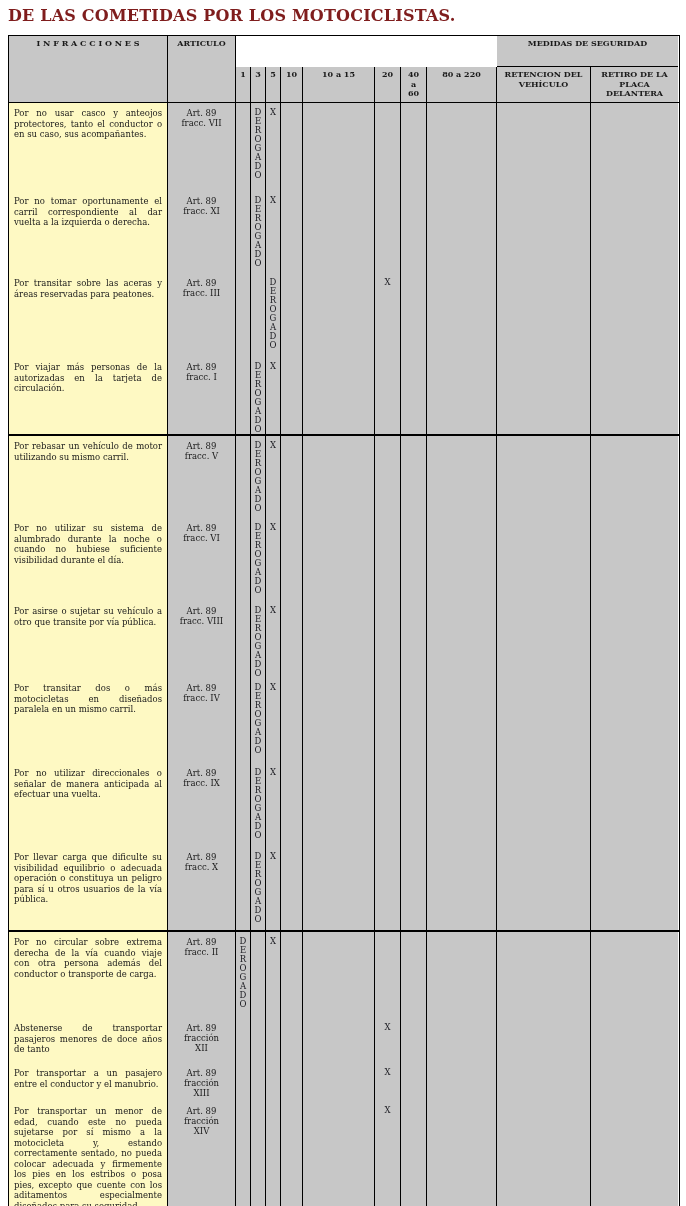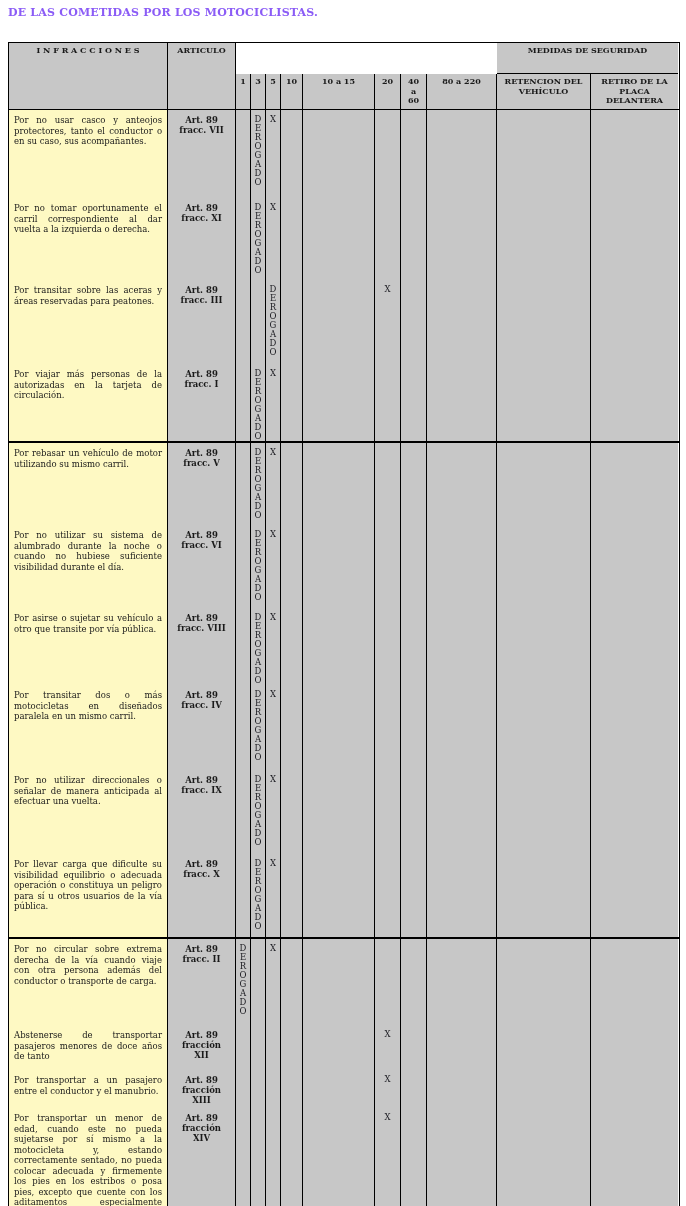--- a/index.html
+++ b/index.html
@@ -1,19 +1,19 @@
 <!DOCTYPE html>
 <html><head>
 <meta charset="utf-8">
 <style>
   * { margin:0; padding:0; box-sizing:border-box; }
   html,body { width:686px; background:#ffffff; }
   body { height:1206px; font-family:"DejaVu Serif", serif; color:#1a1a1a; overflow:hidden; }
   .page { position:relative; width:686px; height:1206px; padding:6px 0 0 8px; }
-  .title { font-size:11px; font-weight:bold; letter-spacing:0.2px; margin-bottom:23px; color:#8b5cf6; }
+  .title { font-size:16px; font-weight:bold; letter-spacing:0.2px; margin-bottom:10px; color:#7f1d1d; }
 
   .tbl { width:672px; border:1.5px solid #000; }
   .grid { display:grid; grid-template-columns:159px 68px 15px 15px 15px 22px 72px 26px 26px 70px 94px 87px; }
 
   
   .thead { grid-template-rows:31px 35px; border-bottom:1.5px solid #000; }
   .th { background:#c7c7c7; font-weight:bold; font-size:8px; line-height:9.5px; text-align:center;
         padding-top:3px; white-space:pre-line; overflow:hidden; }
   .br { border-right:1px solid #000; }
   .bb { border-bottom:1px solid #000; }
@@ -24,21 +24,21 @@
   .th-sub { grid-row:2; }
 
   
   .sect { border-bottom:2px solid #000; }
   .sect:last-child { border-bottom:none; }
   .row { display:contents; }
   .cell { background:#c7c7c7; border-right:1px solid #000; overflow:hidden; }
   .cell:last-child { border-right:none; }
   .c-inf { background:#fef9c3; font-size:8.5px; line-height:10.5px; text-align:justify;
            padding:5px 5px 2px 5px; }
-  .c-art { font-size:8.5px; line-height:10px; text-align:center; padding-top:5px; white-space:pre-line;font-weight:bold; }
+  .c-art { font-size:8.5px; line-height:10px; text-align:center; padding-top:5px; white-space:pre-line; }
   .c-n   { font-size:8.5px; line-height:9px; text-align:center; padding-top:5px;
            white-space:pre-line; color:#1c1c22; }
   .c-med { font-size:8.5px; text-align:center; padding-top:5px; }
 
   .rh88 > .cell { min-height:88px; }
   .rh82 > .cell { min-height:82px; }
   .rh84 > .cell { min-height:84px; }
   .rh71 > .cell { min-height:71px; }
   .rh83 > .cell { min-height:83px; }
   .rh77 > .cell { min-height:77px; }

